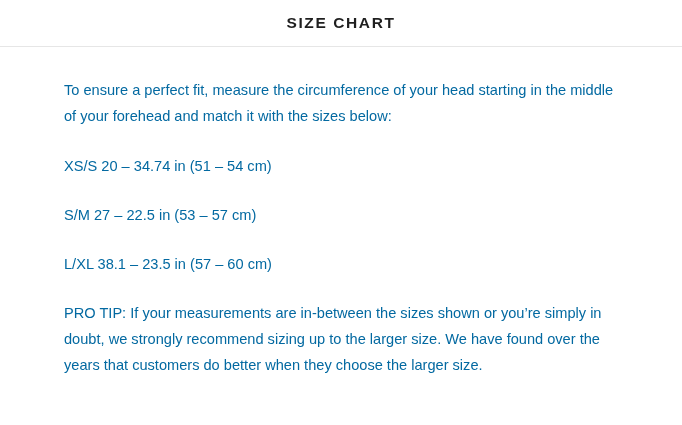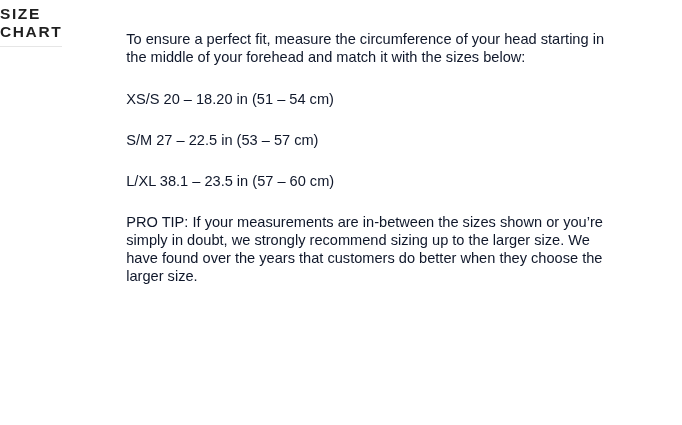--- a/index.html
+++ b/index.html
@@ -12,21 +12,21 @@
     background: #ffffff;
     font-family: "Liberation Sans", sans-serif;
     color: #2b2b2b;
     overflow: hidden;
   }
   .modal {
     width: 682px;
     height: 425px;
     box-sizing: border-box;
     display: flex;
-    flex-direction: row;
+    flex-direction: column;
     background: #ffffff;
   }
   .modal-header {
     height: 46px;
     flex: 0 0 46px;
     display: flex;
     align-items: center;
     justify-content: center;
     border-bottom: 1px solid #e6e6e6;
   }
@@ -37,22 +37,22 @@
     color: #1f1f1f;
     text-transform: uppercase;
   }
   .modal-body {
     flex: 1 1 auto;
     padding: 30px 62px 0 64px;
     box-sizing: border-box;
   }
   .para {
     font-size: 14.6px;
-    line-height: 18px;
-    color: #0f172a;
+    line-height: 26px;
+    color: #0369a1;
     margin: 0 0 24px 0;
     max-width: 560px;
   }
   .para:last-child {
     margin-bottom: 0;
   }
   .para-size {
     margin-bottom: 23px;
   }
   .para-tip {
@@ -65,21 +65,21 @@
 <div class="modal">
 
   <div class="modal-header">
     <div class="modal-title">SIZE CHART</div>
   </div>
 
   <div class="modal-body">
 
     <p class="para">To ensure a perfect fit, measure the circumference of your head starting in the middle of your forehead and match it with the sizes below:</p>
 
-    <p class="para para-size">XS/S 20 – 18.20 in (51 – 54 cm)</p>
+    <p class="para para-size">XS/S 20 – 34.74 in (51 – 54 cm)</p>
 
     <p class="para para-size">S/M 27 – 22.5 in (53 – 57 cm)</p>
 
     <p class="para para-size">L/XL 38.1 – 23.5 in (57 – 60 cm)</p>
 
     <p class="para para-tip">PRO TIP: If your measurements are in-between the sizes shown or you’re simply in doubt, we strongly recommend sizing up to the larger size. We have found over the years that customers do better when they choose the larger size.</p>
 
   </div>
 </div>
 

